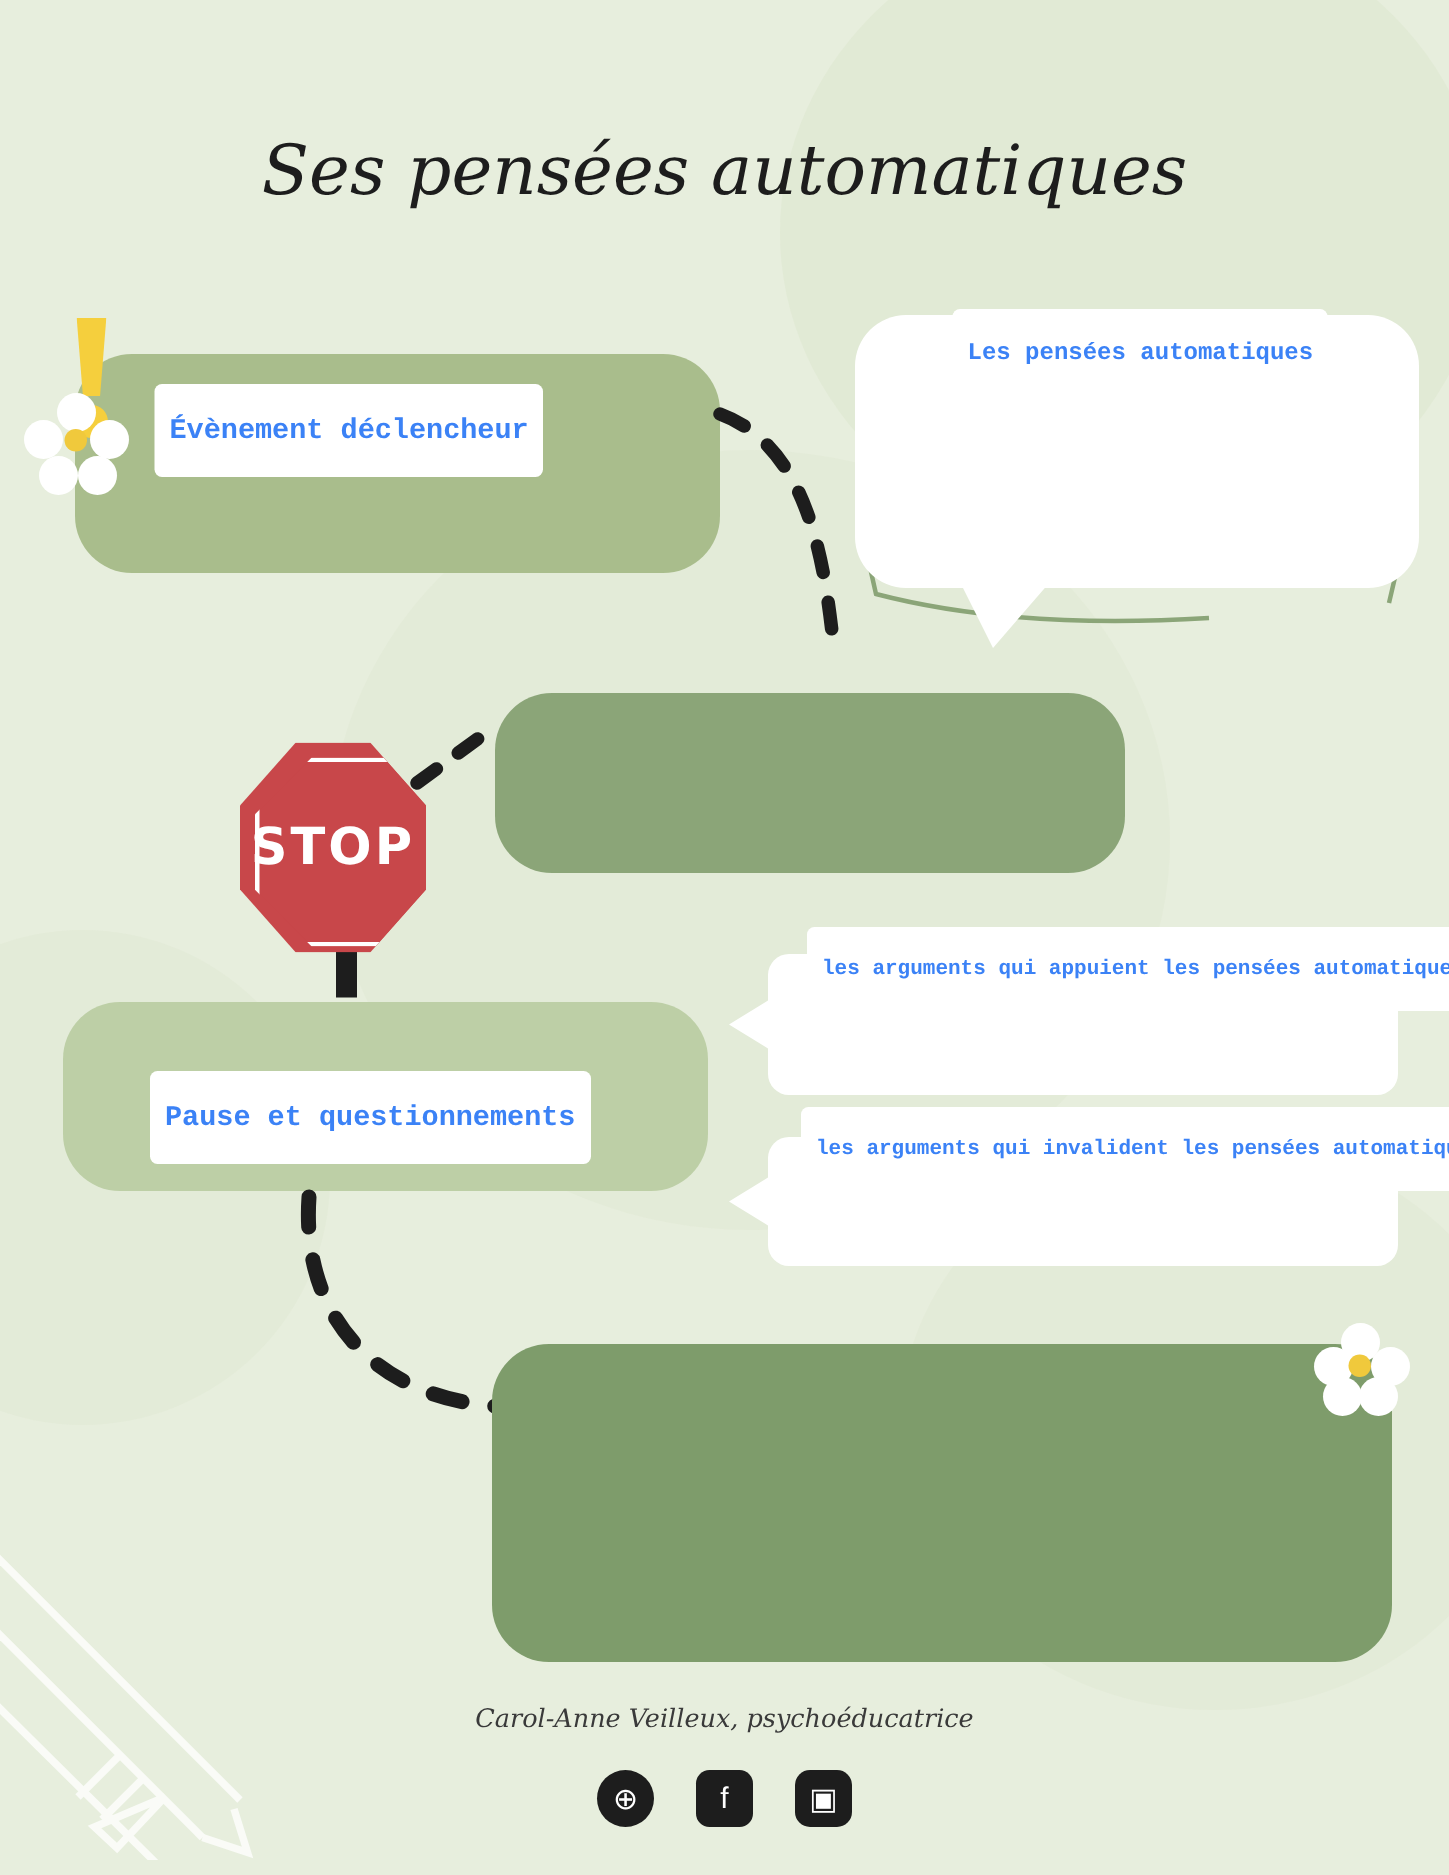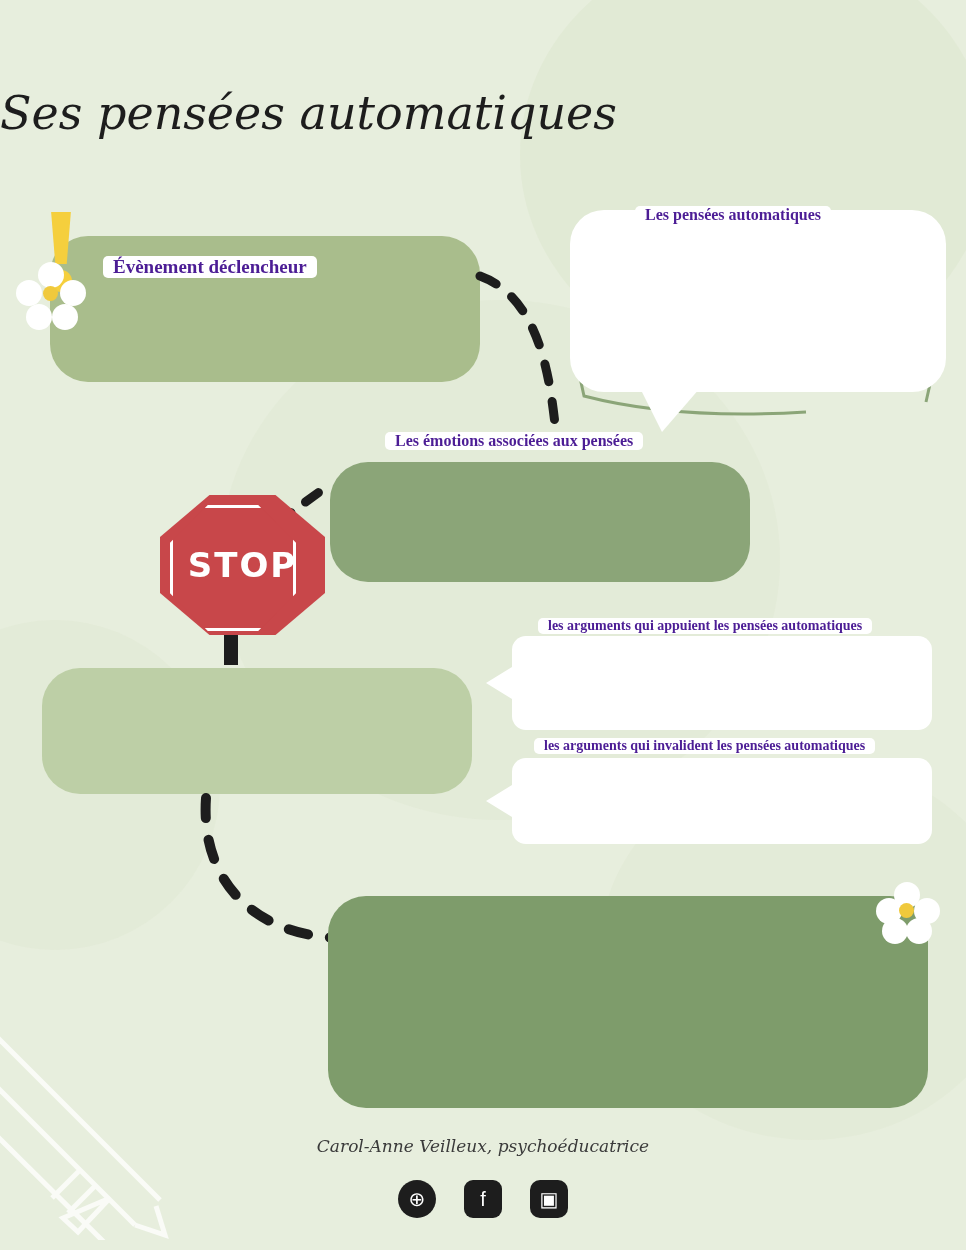--- a/index.html
+++ b/index.html
@@ -27,37 +27,37 @@
     position:absolute;left:0;right:0;top:16px;text-align:center;
     font-family:"DejaVu Sans", sans-serif;
     font-weight:bold;font-size:56px;letter-spacing:6px;
     color:#ffffff;
     text-shadow:
       -2px 0 #1d1d1d, 0 -2px #1d1d1d, 2px 0 #1d1d1d, 0 2px #1d1d1d,
       -2px -2px #1d1d1d, 2px -2px #1d1d1d, -2px 2px #1d1d1d, 2px 2px #1d1d1d,
       5px 5px 0 #1d1d1d;
   }
   .subtitle{
-    position:absolute;left:0;right:0;top:86px;text-align:left;
+    position:absolute;left:0;right:0;top:86px;text-align:center;
     font-family:"DejaVu Serif", serif;
     font-style:italic;font-size:46px;color:#1d1d1d;
   }
 
   
   .box{position:absolute;border-radius:38px;}
   .box.light{background:#a9bd8c;}
   .box.mid{background:#8ba578;}
   .box.pale{background:#bdcfa6;}
   .box.dark{background:#7e9c6b;}
 
   .label{
-    position:absolute;background:#ffffff;color:#4c1d95;
+    position:absolute;background:#ffffff;color:#3b82f6;
     font-weight:bold;border-radius:5px;
-    padding:0 10px;white-space:nowrap;
-    font-family:Liberation Serif, serif;
+    padding:20px 10px;white-space:nowrap;
+    font-family:Liberation Mono, monospace;
   }
   .label.l1{font-size:19px;}
   .label.l2{font-size:16px;}
   .label.l3{font-size:14px;}
 
   
   .bubble{
     position:absolute;background:#ffffff;border-radius:34px;
   }
   .tail{position:absolute;width:0;height:0;}
@@ -65,21 +65,21 @@
   
   .callout{position:absolute;background:#fff;border-radius:14px;}
   .callout-tail{position:absolute;width:0;height:0;
     border-top:16px solid transparent;border-bottom:16px solid transparent;
     border-right:26px solid #ffffff;}
 
   
   .stop-wrap{position:absolute;left:160px;top:495px;width:142px;height:170px;}
   .stop-pole{position:absolute;left:64px;top:108px;width:14px;height:62px;background:#1d1d1d;}
   .stop-oct{
-    position:absolute;left:0;top:0;width:165px;height:140px;
+    position:absolute;left:0;top:0;width:124px;height:140px;
     background:#c8474a;
     clip-path:polygon(30% 0,70% 0,100% 30%,100% 70%,70% 100%,30% 100%,0 70%,0 30%);
     display:flex;align-items:center;justify-content:center;
   }
   .stop-inner{
     position:absolute;left:10px;top:10px;width:120px;height:120px;
     background:#c8474a;border:3px solid #ffffff;
     clip-path:polygon(30% 0,70% 0,100% 30%,100% 70%,70% 100%,30% 100%,0 70%,0 30%);
   }
   .stop-text{
@@ -158,35 +158,35 @@
   <div class="bubble" style="left:570px;top:210px;width:376px;height:182px;"></div>
   <div class="tail" style="left:640px;top:388px;
        border-left:22px solid transparent;border-right:38px solid transparent;border-top:44px solid #ffffff;"></div>
   <div class="label l2" style="left:635px;top:206px;">Les pensées automatiques</div>
 
   <svg class="dash" style="left:460px;top:268px;" width="140" height="180">
     <path d="M20 8 C 80 30, 90 110, 96 165" fill="none" stroke="#1d1d1d" stroke-width="9" stroke-linecap="round" stroke-dasharray="18 20"></path>
   </svg>
 
   <div class="box mid" style="left:330px;top:462px;width:420px;height:120px;"></div>
-  <div class="label l2" style="left:385px;top:432px;">Les émotions associées aux pensées</div>
 
   <svg class="dash" style="left:270px;top:482px;" width="80" height="50">
     <path d="M8 40 L52 8" fill="none" stroke="#1d1d1d" stroke-width="9" stroke-linecap="round" stroke-dasharray="16 18"></path>
   </svg>
 
   <div class="stop-wrap">
     <div class="stop-pole"></div>
     <div class="stop-oct">
       <div class="stop-inner"></div>
       <div class="stop-text">STOP</div>
     </div>
   </div>
 
   <div class="box pale" style="left:42px;top:668px;width:430px;height:126px;"></div>
+  <div class="label l1" style="left:100px;top:714px;">Pause et questionnements</div>
 
   <div class="callout" style="left:512px;top:636px;width:420px;height:94px;"></div>
   <div class="callout-tail" style="left:486px;top:667px;"></div>
   <div class="label l3" style="left:538px;top:618px;">les arguments qui appuient les pensées automatiques</div>
 
   <div class="callout" style="left:512px;top:758px;width:420px;height:86px;"></div>
   <div class="callout-tail" style="left:486px;top:785px;"></div>
   <div class="label l3" style="left:534px;top:738px;">les arguments qui invalident les pensées automatiques</div>
 
   <svg class="dash" style="left:190px;top:790px;" width="190" height="170">

